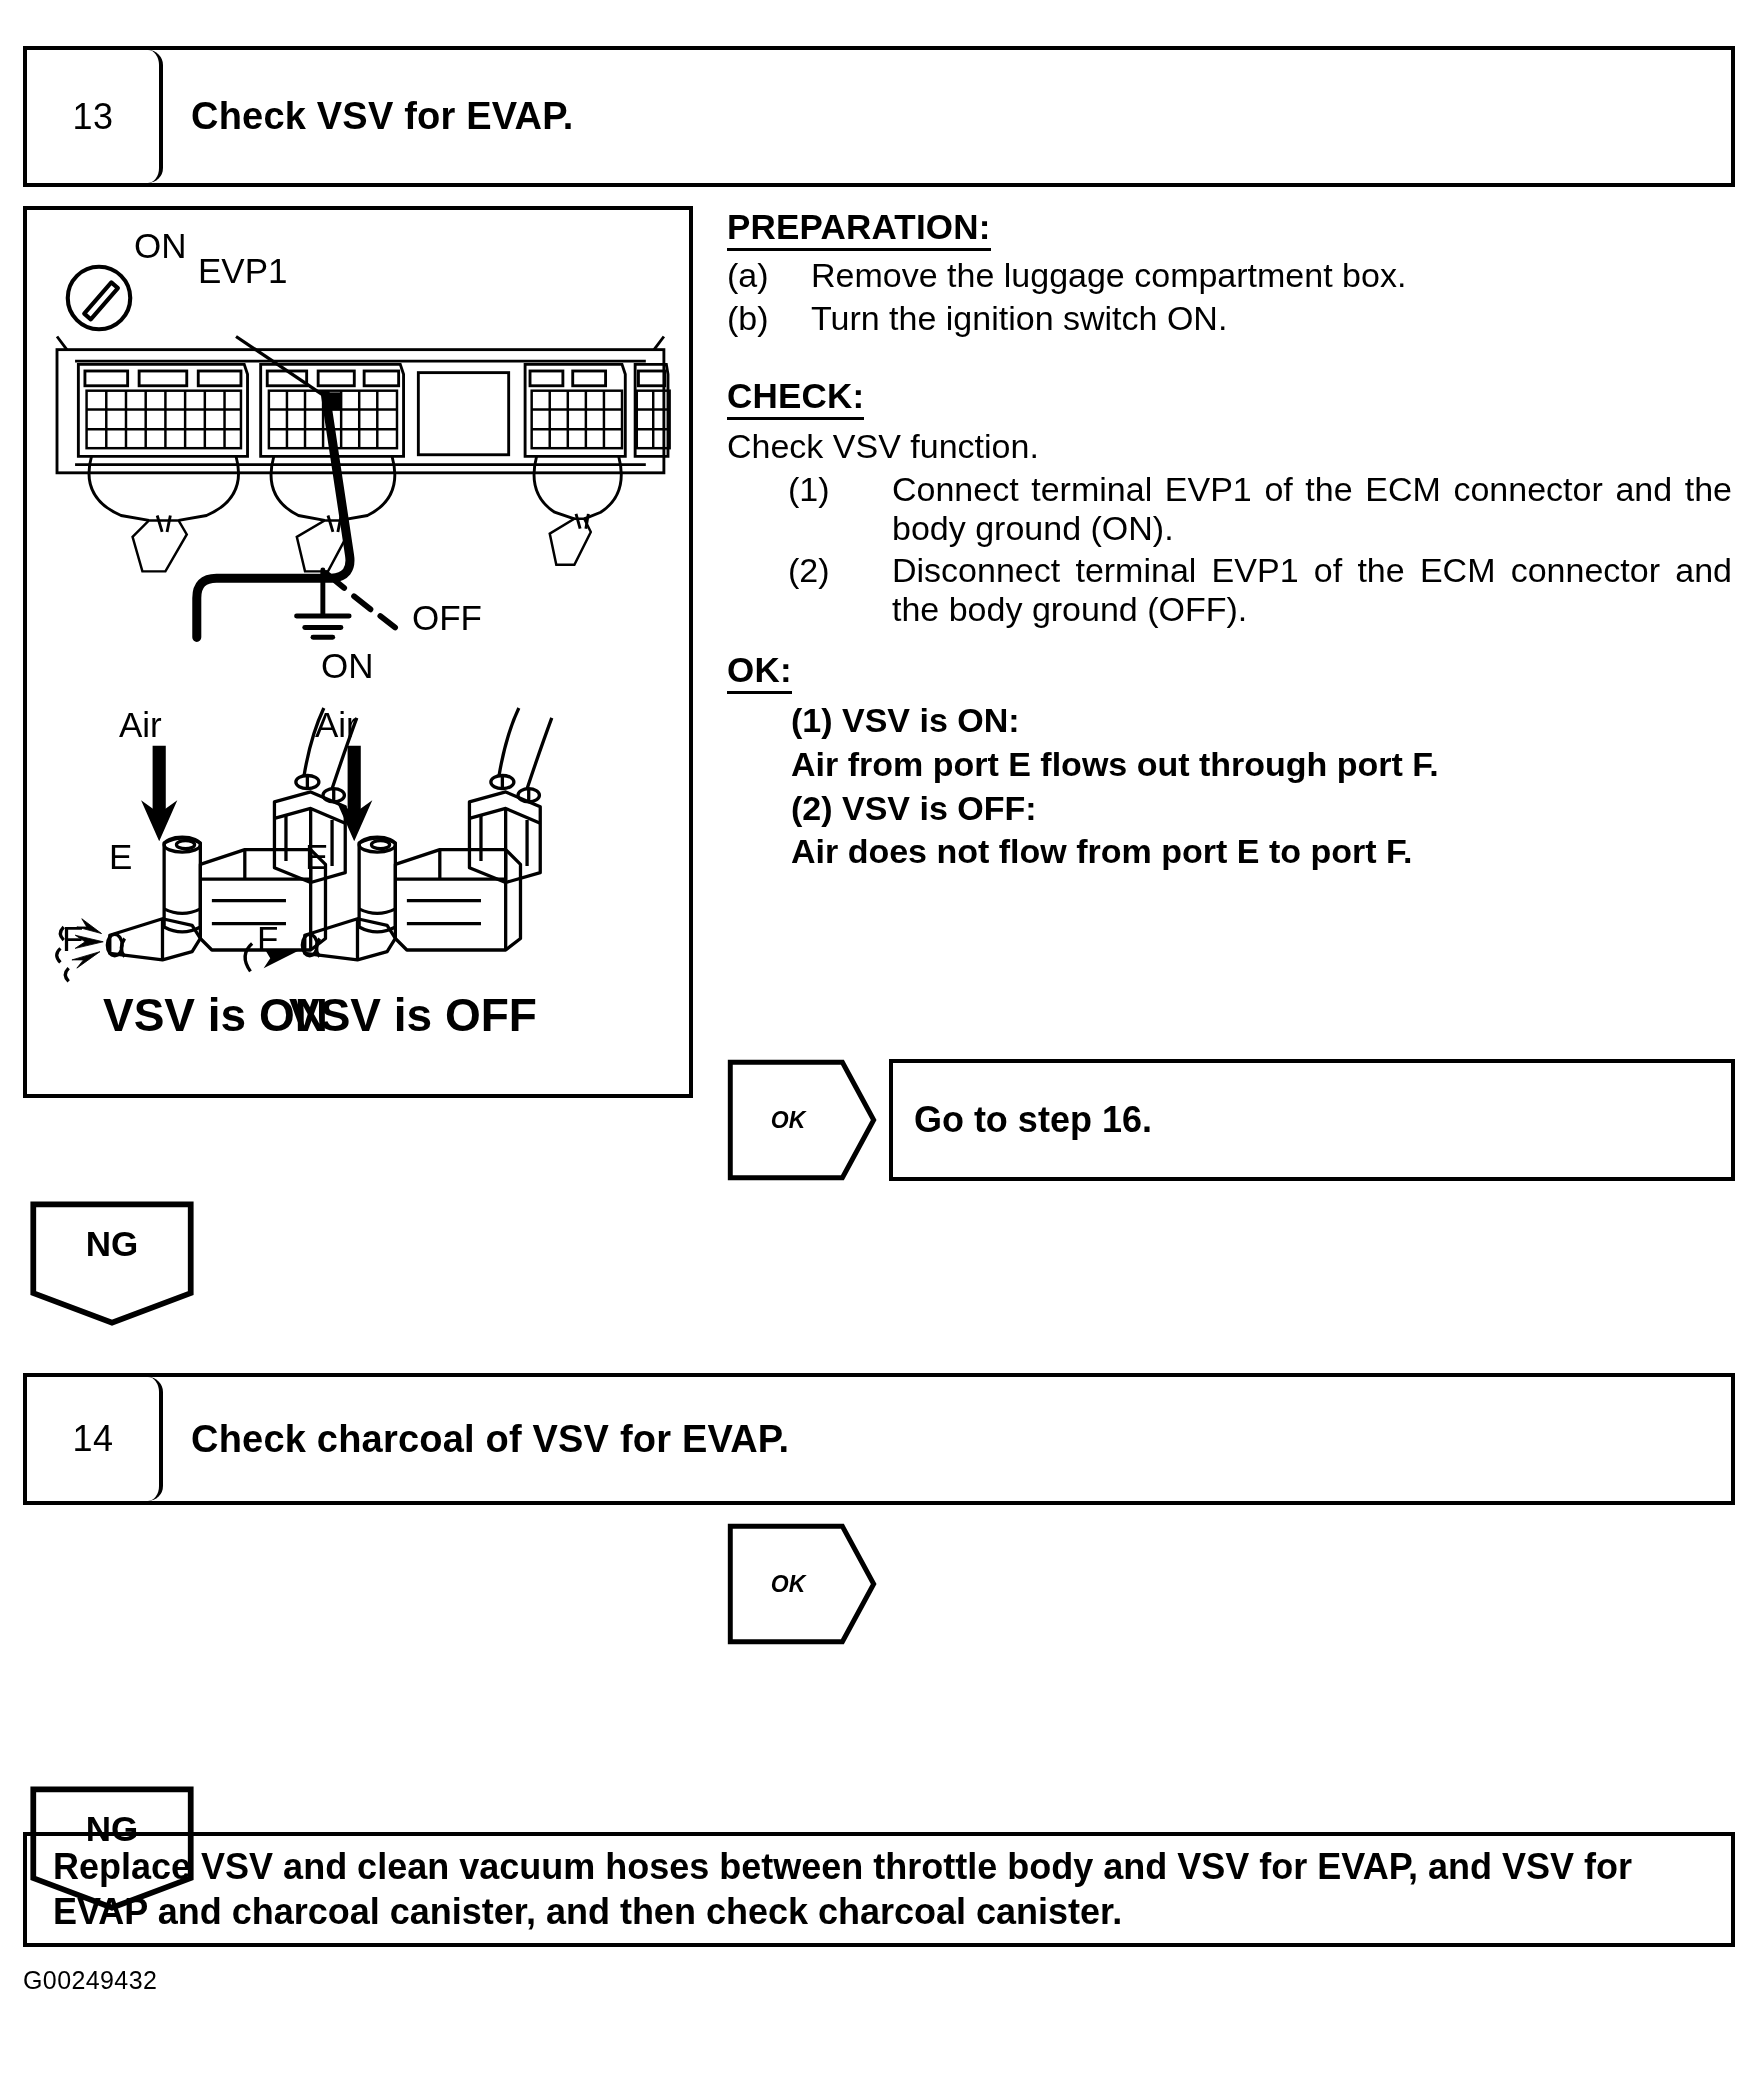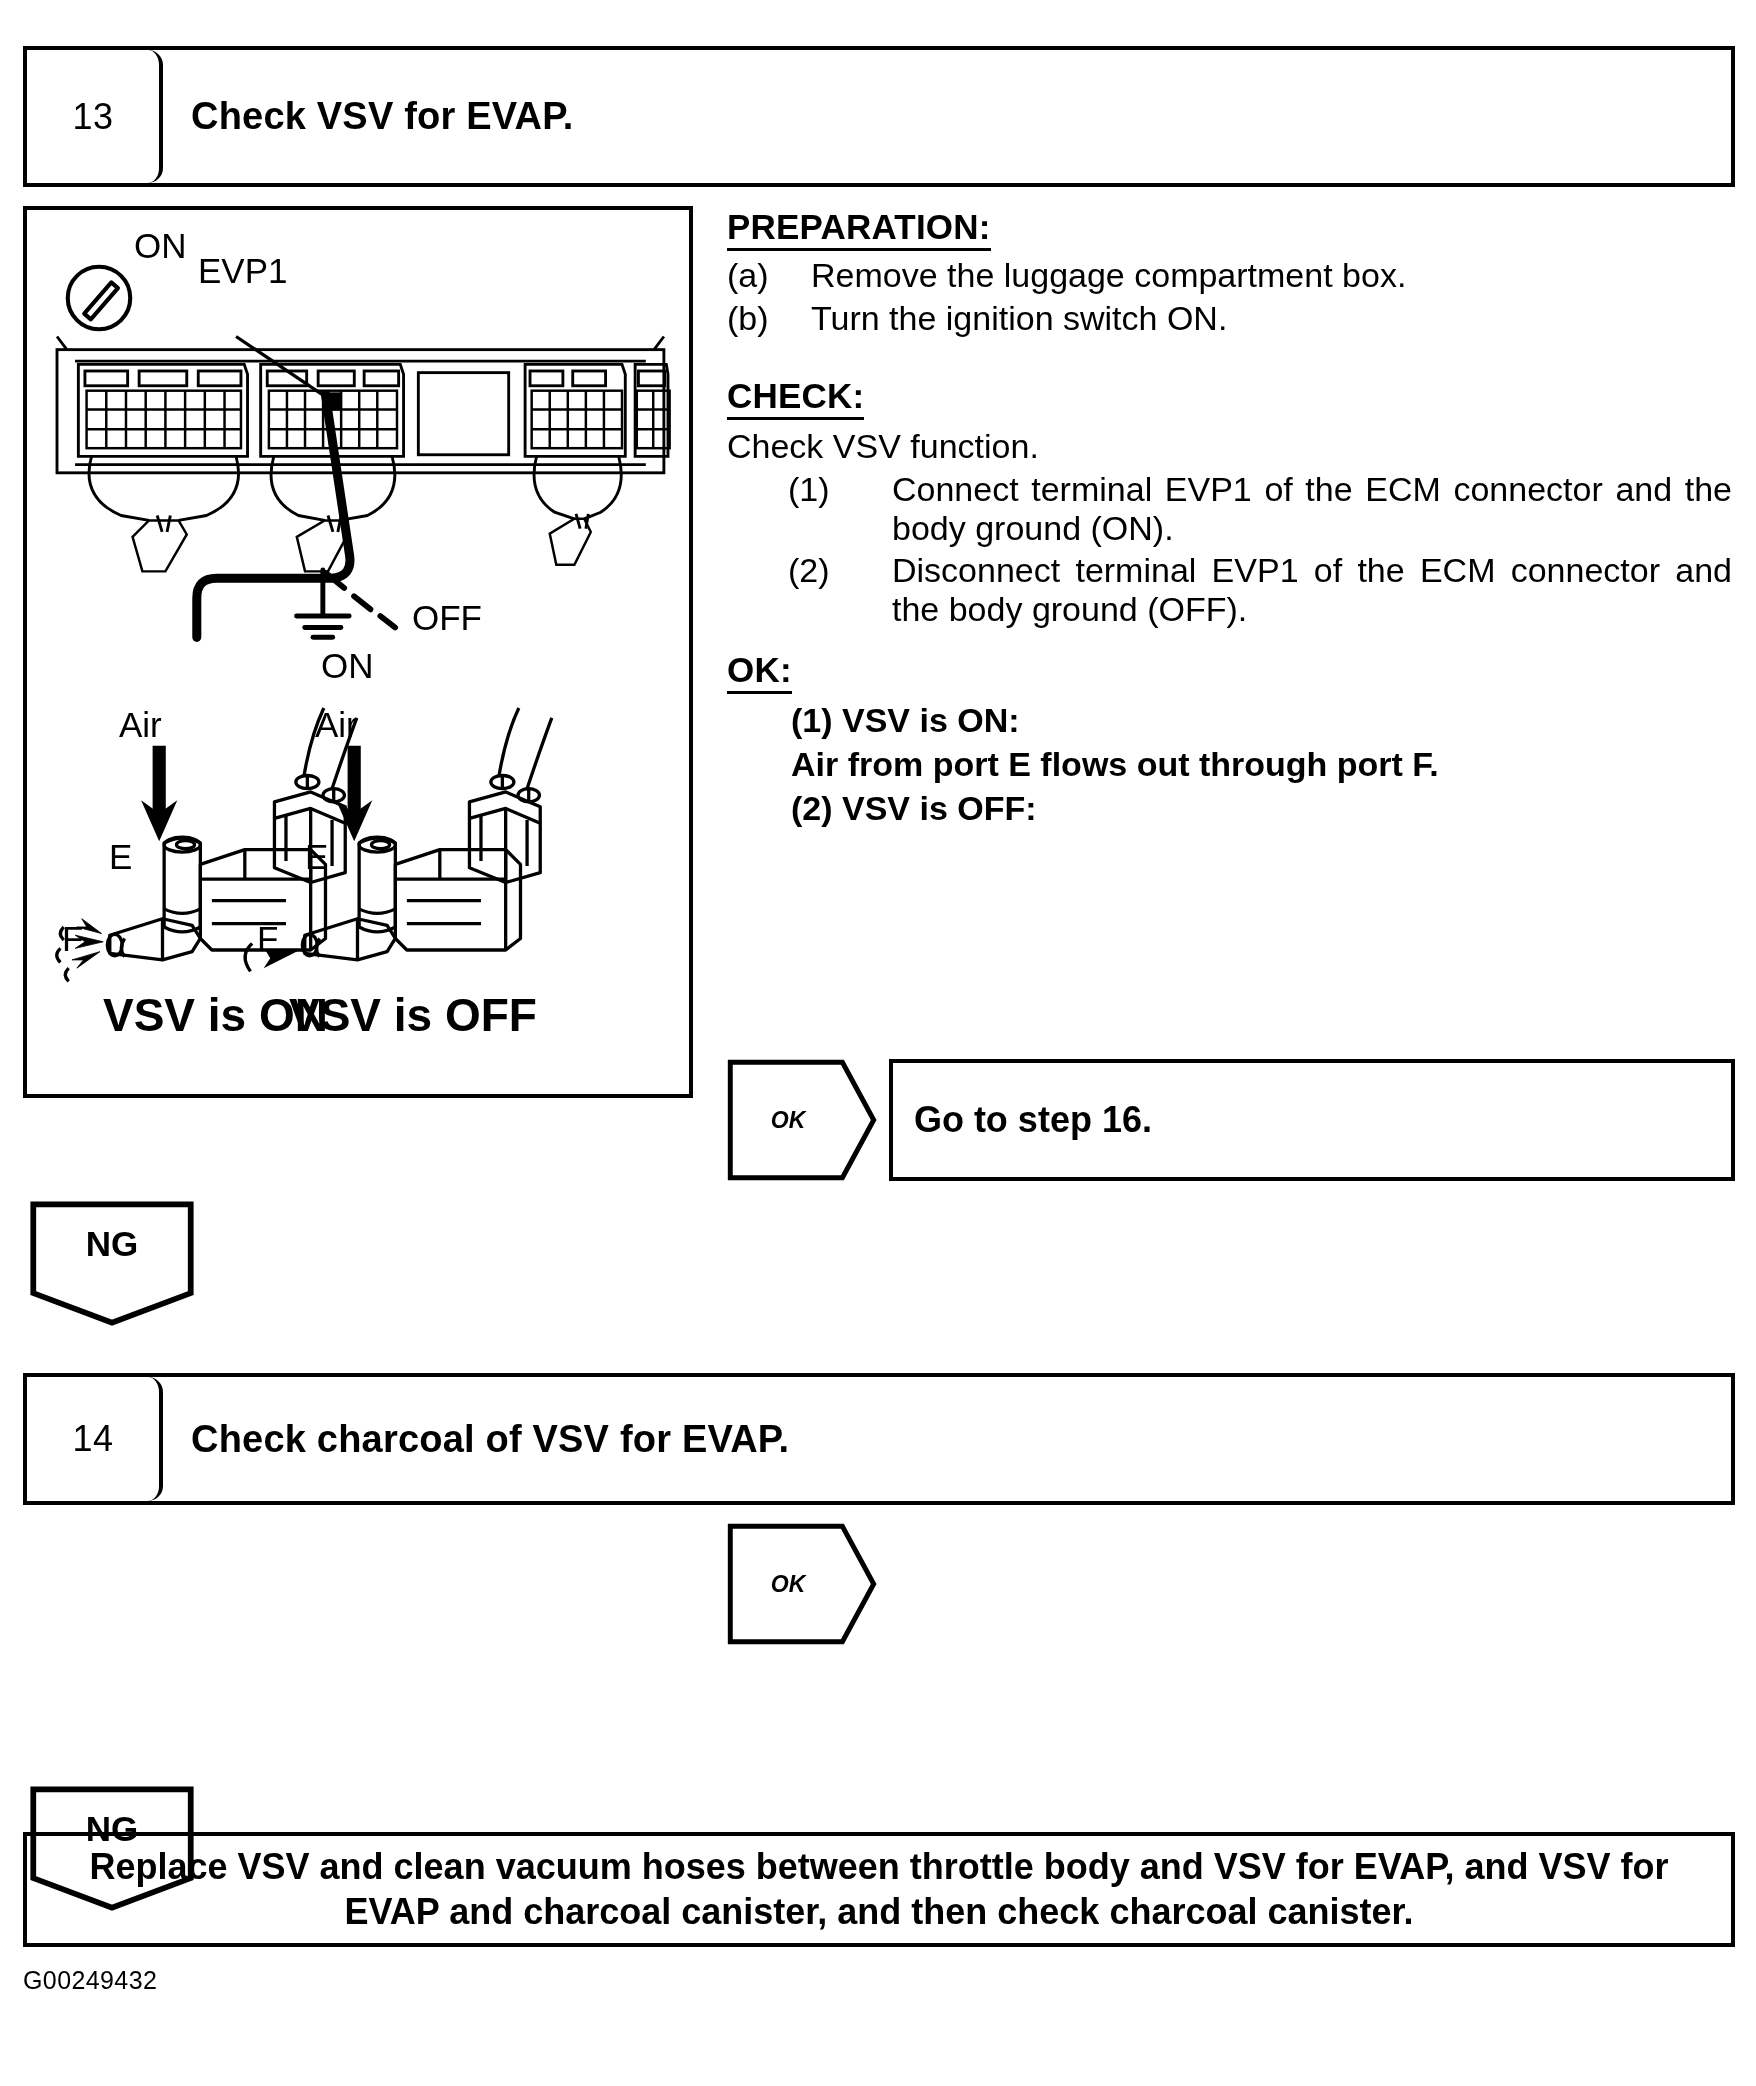--- a/index.html
+++ b/index.html
@@ -42,21 +42,21 @@
             padding-left:21.4px;font-weight:bold;font-size:36px;margin-left:11.5px;}
 
   
   .ng-pent{position:relative;}
   .ng-pent svg{position:absolute;inset:0;width:100%;height:100%;}
   .ng-pent span{position:absolute;left:0;right:0;top:23px;display:flex;justify-content:center;
                 font-weight:bold;font-size:35px;}
 
   
   .final-box{border:4.1px solid #000;box-sizing:border-box;display:flex;align-items:center;
-             padding:8px 26px;font-weight:bold;font-size:36px;line-height:1.24;text-align:center;}
+             padding:8px 26px;font-weight:bold;font-size:36px;line-height:1.24;}
 
   .figid{font-size:25px;letter-spacing:0.4px;}
 
   
   .lbl{font-size:35px;}
   .lbl-b{font-size:46px;font-weight:bold;}
 </style>
 </head>
 <body>
 
@@ -303,20 +303,21 @@
     <div class="bd">Disconnect terminal EVP1 of the ECM connector and the body ground (OFF).</div>
   </div>
 
   <div style="height:18px;"></div>
 
   <div class="sec-head">OK:</div>
   <div class="okline">
     <div class="ind">(1)  VSV is ON:</div>
     <div class="ind">Air from port E flows out through port F.</div>
     <div class="ind">(2)  VSV is OFF:</div>
+    <div class="ind">Air does not flow from port E to port F.</div>
   </div>
 </div>
 
 <div class="abs okrow" style="left:727px;top:1059px;width:1008px;height:122px;">
   <div class="ok-pent">
     <svg viewBox="0 0 182 148" preserveAspectRatio="none">
       <path d="M4 4 L140 4 L178 74 L140 144 L4 144 Z" fill="#fff" stroke="#000" stroke-width="6"></path>
     </svg>
     <span>OK</span>
   </div>

